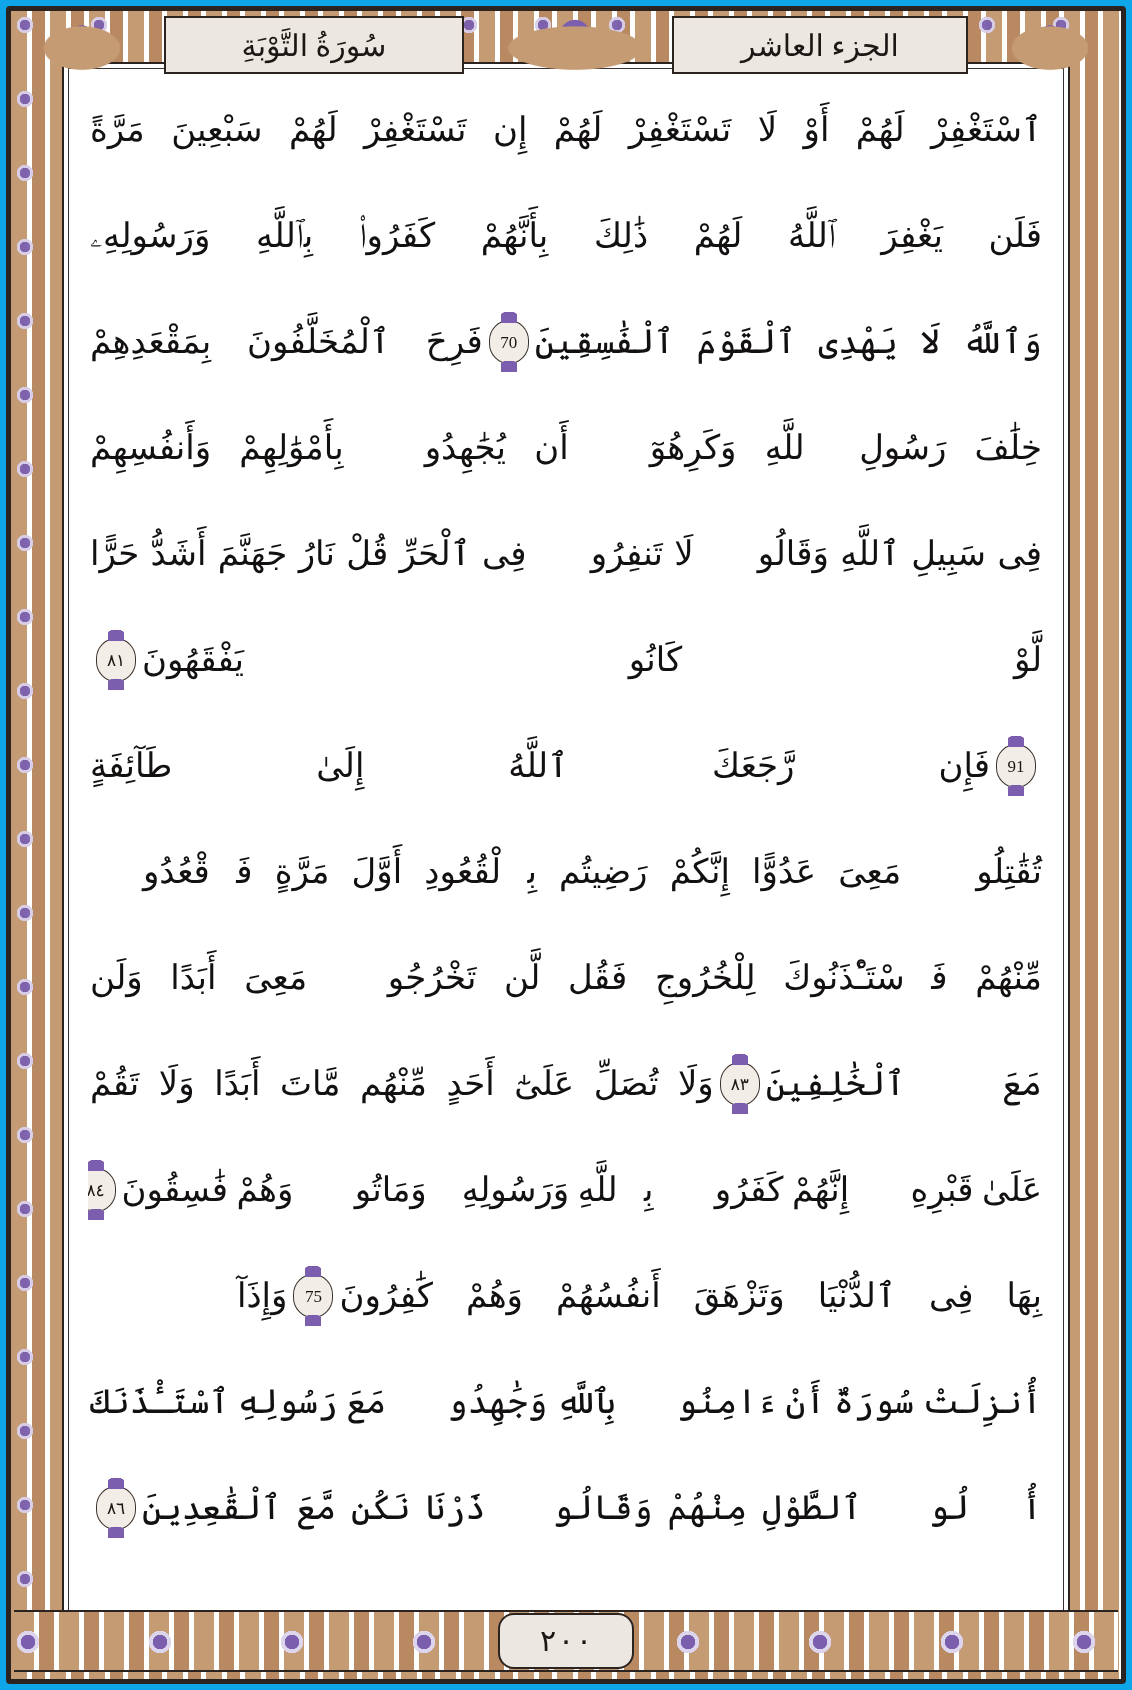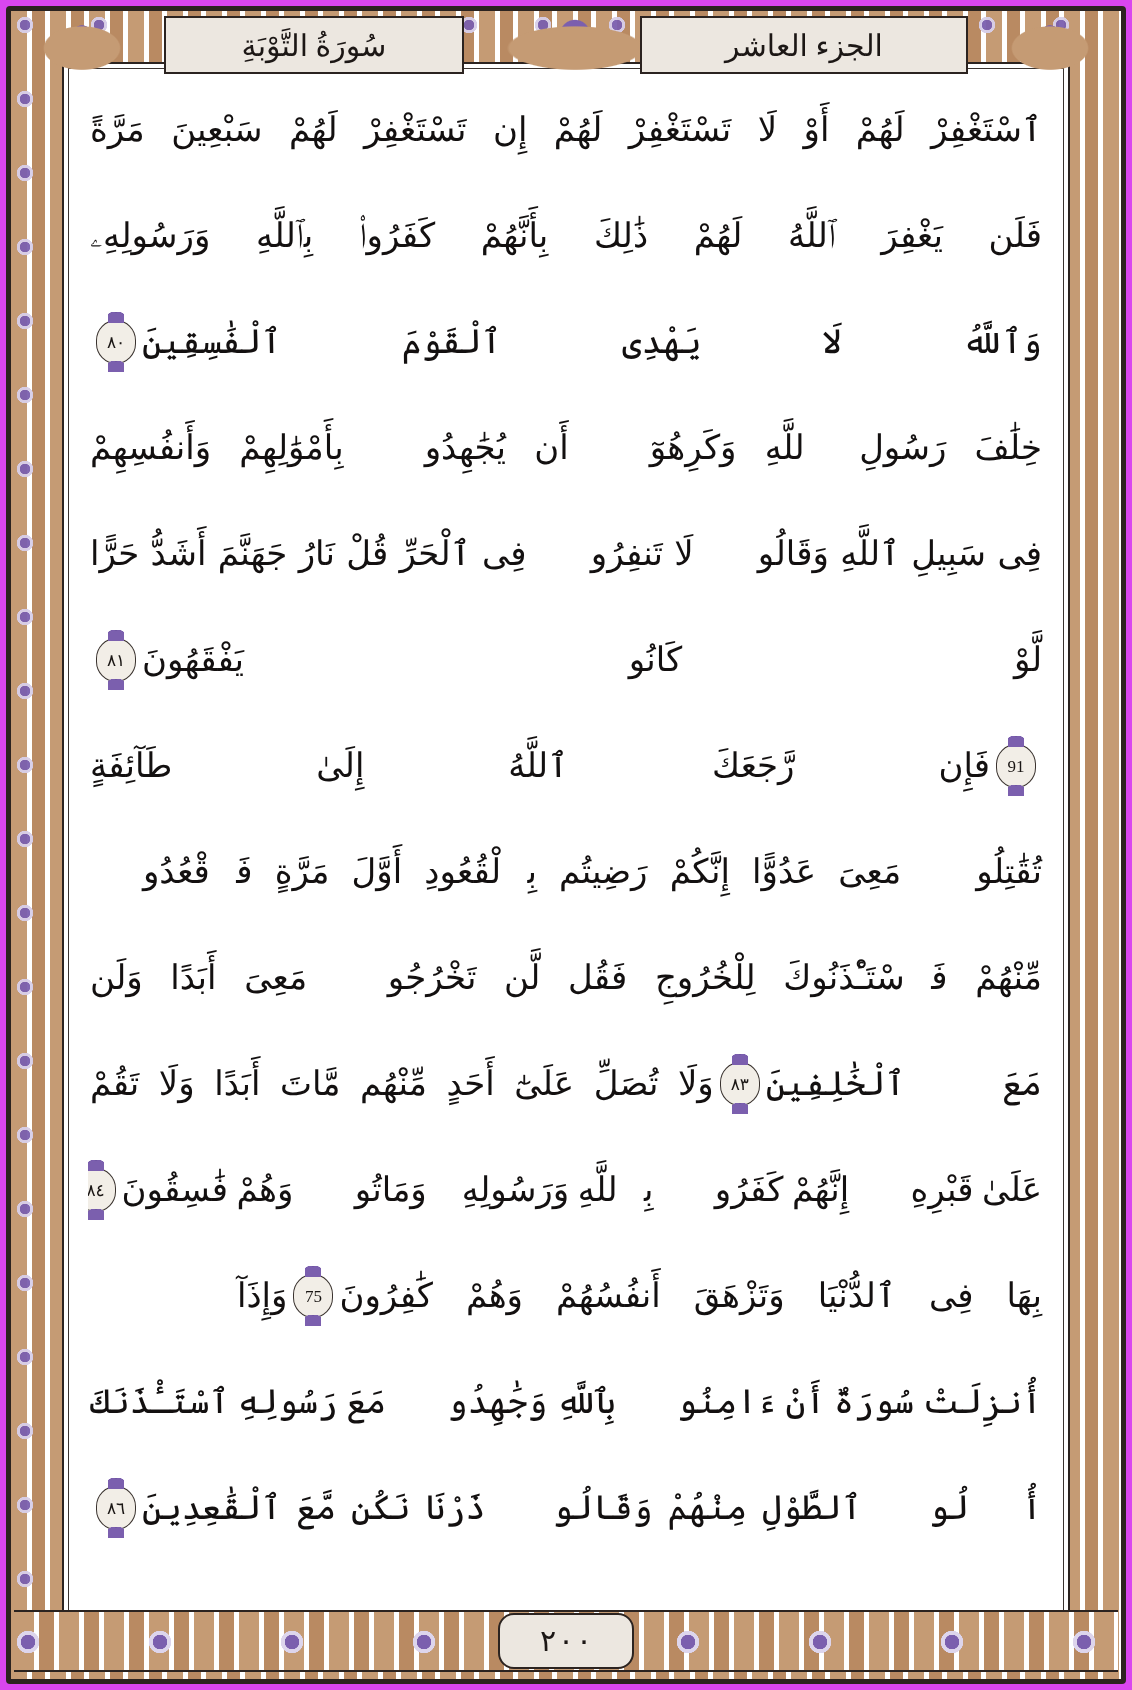--- a/index.html
+++ b/index.html
@@ -12,21 +12,21 @@
     height: 1690px;
     font-family: "Liberation Serif", "DejaVu Serif", serif;
     overflow: hidden;
   }
 
   
   .page {
     position: relative;
     width: 1132px;
     height: 1690px;
-    background: #d946ef;
+    background: #0ea5e9;
     box-sizing: border-box;
   }
 
   
   .frame-outer {
     position: absolute;
     inset: 6px;
     border: 3px solid #2b2320;
     border-radius: 4px;
     background: #fdfcfa;
@@ -86,21 +86,21 @@
     top: 4px;
     height: 58px;
     background: #ece7e0;
     border: 2px solid #2b2320;
     display: flex;
     align-items: center;
     justify-content: center;
     box-sizing: border-box;
   }
   .header-plate.left  { left: 150px;  width: 300px; }
-  .header-plate.right { right: 150px; width: 328px; }
+  .header-plate.right { right: 150px; width: 296px; }
   .header-text {
     font-family: "Liberation Serif", "DejaVu Serif", serif;
     font-size: 30px;
     color: #1c1715;
     direction: rtl;
     white-space: nowrap;
     letter-spacing: .5px;
   }
   
   .hdr-orn {
@@ -265,21 +265,22 @@
 
   <div class="mushaf-body">
       <div class="ayah-line">
         <span class="seg">ٱسْتَغْفِرْ لَهُمْ أَوْ لَا تَسْتَغْفِرْ لَهُمْ إِن تَسْتَغْفِرْ لَهُمْ سَبْعِينَ مَرَّةً</span>
       </div>
       <div class="ayah-line">
         <span class="seg">فَلَن يَغْفِرَ ٱللَّهُ لَهُمْ ذَٰلِكَ بِأَنَّهُمْ كَفَرُوا۟ بِٱللَّهِ وَرَسُولِهِۦ</span>
       </div>
       <div class="ayah-line">
         <span class="seg">وَٱللَّهُ لَا يَهْدِى ٱلْقَوْمَ ٱلْفَٰسِقِينَ</span>
-        <span class="ayah-mark">٨٠</span>
+        <span class="ayah-mark">70</span>
+        <span class="seg">فَرِحَ ٱلْمُخَلَّفُونَ بِمَقْعَدِهِمْ</span>
       </div>
       <div class="ayah-line">
         <span class="seg">خِلَٰفَ رَسُولِ ٱللَّهِ وَكَرِهُوٓا۟ أَن يُجَٰهِدُوا۟ بِأَمْوَٰلِهِمْ وَأَنفُسِهِمْ</span>
       </div>
       <div class="ayah-line">
         <span class="seg">فِى سَبِيلِ ٱللَّهِ وَقَالُوا۟ لَا تَنفِرُوا۟ فِى ٱلْحَرِّ قُلْ نَارُ جَهَنَّمَ أَشَدُّ حَرًّا</span>
       </div>
       <div class="ayah-line">
         <span class="seg">لَّوْ كَانُوا۟ يَفْقَهُونَ</span>
         <span class="ayah-mark">٨١</span>

